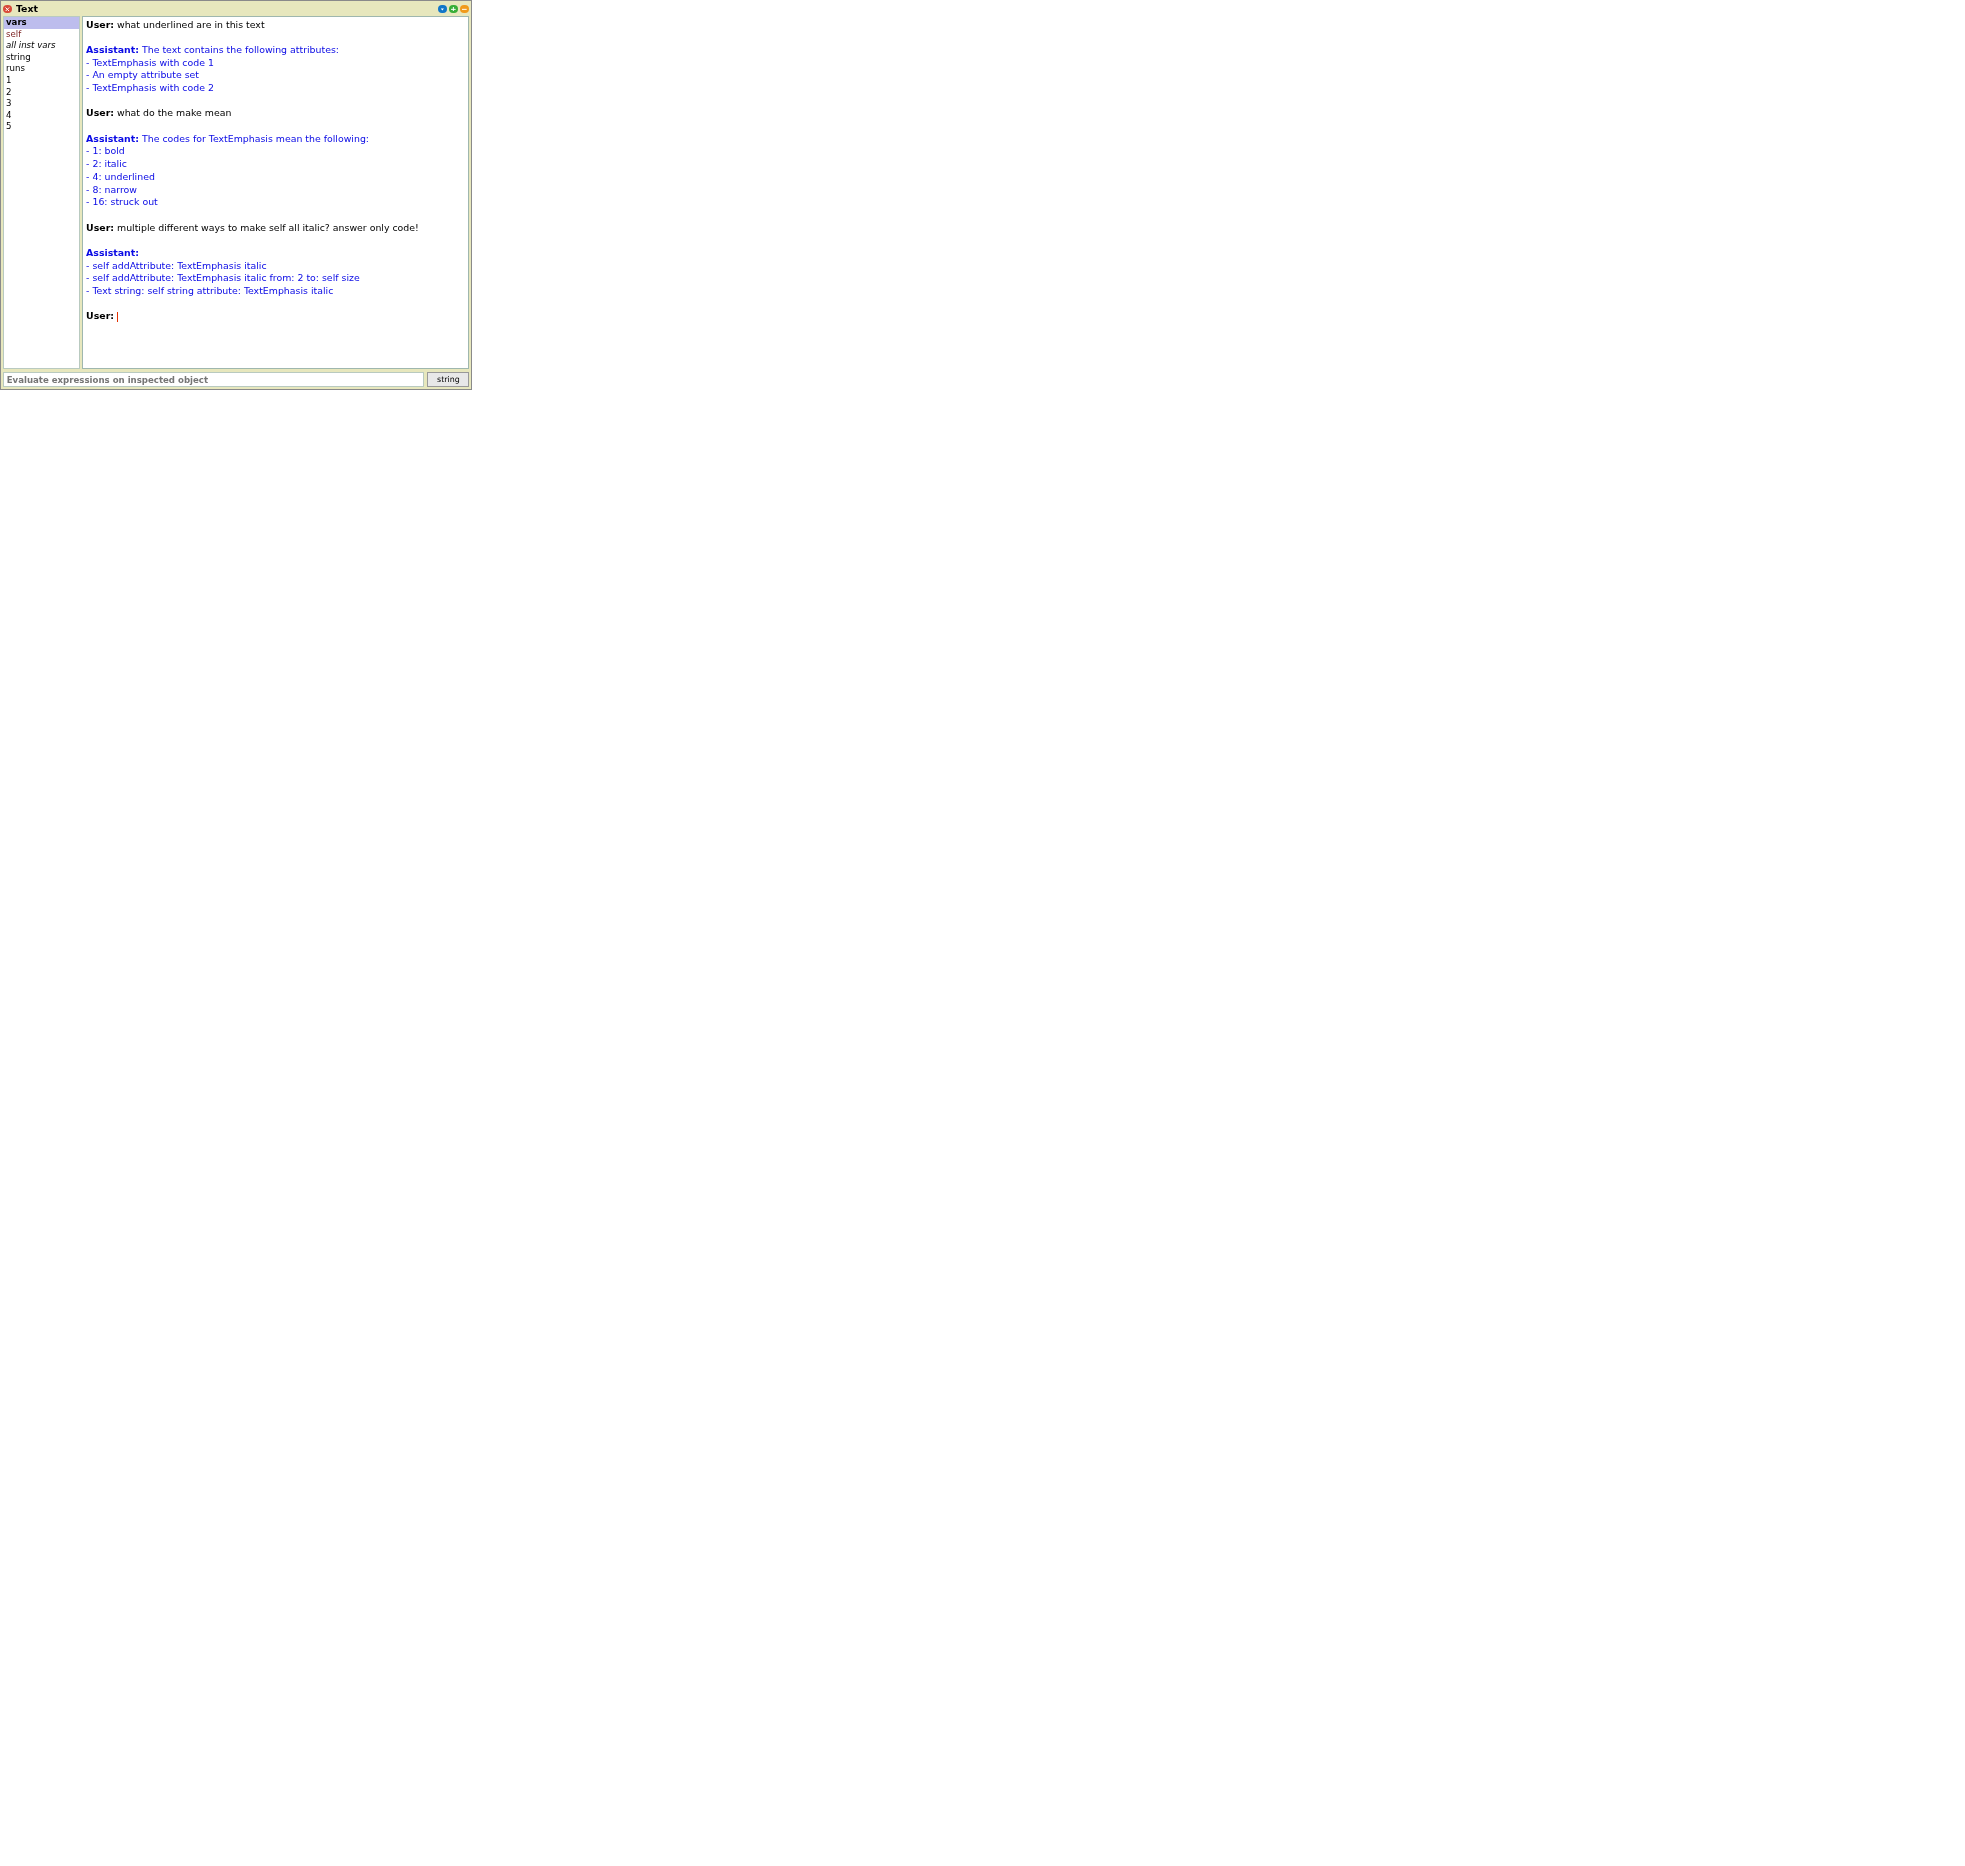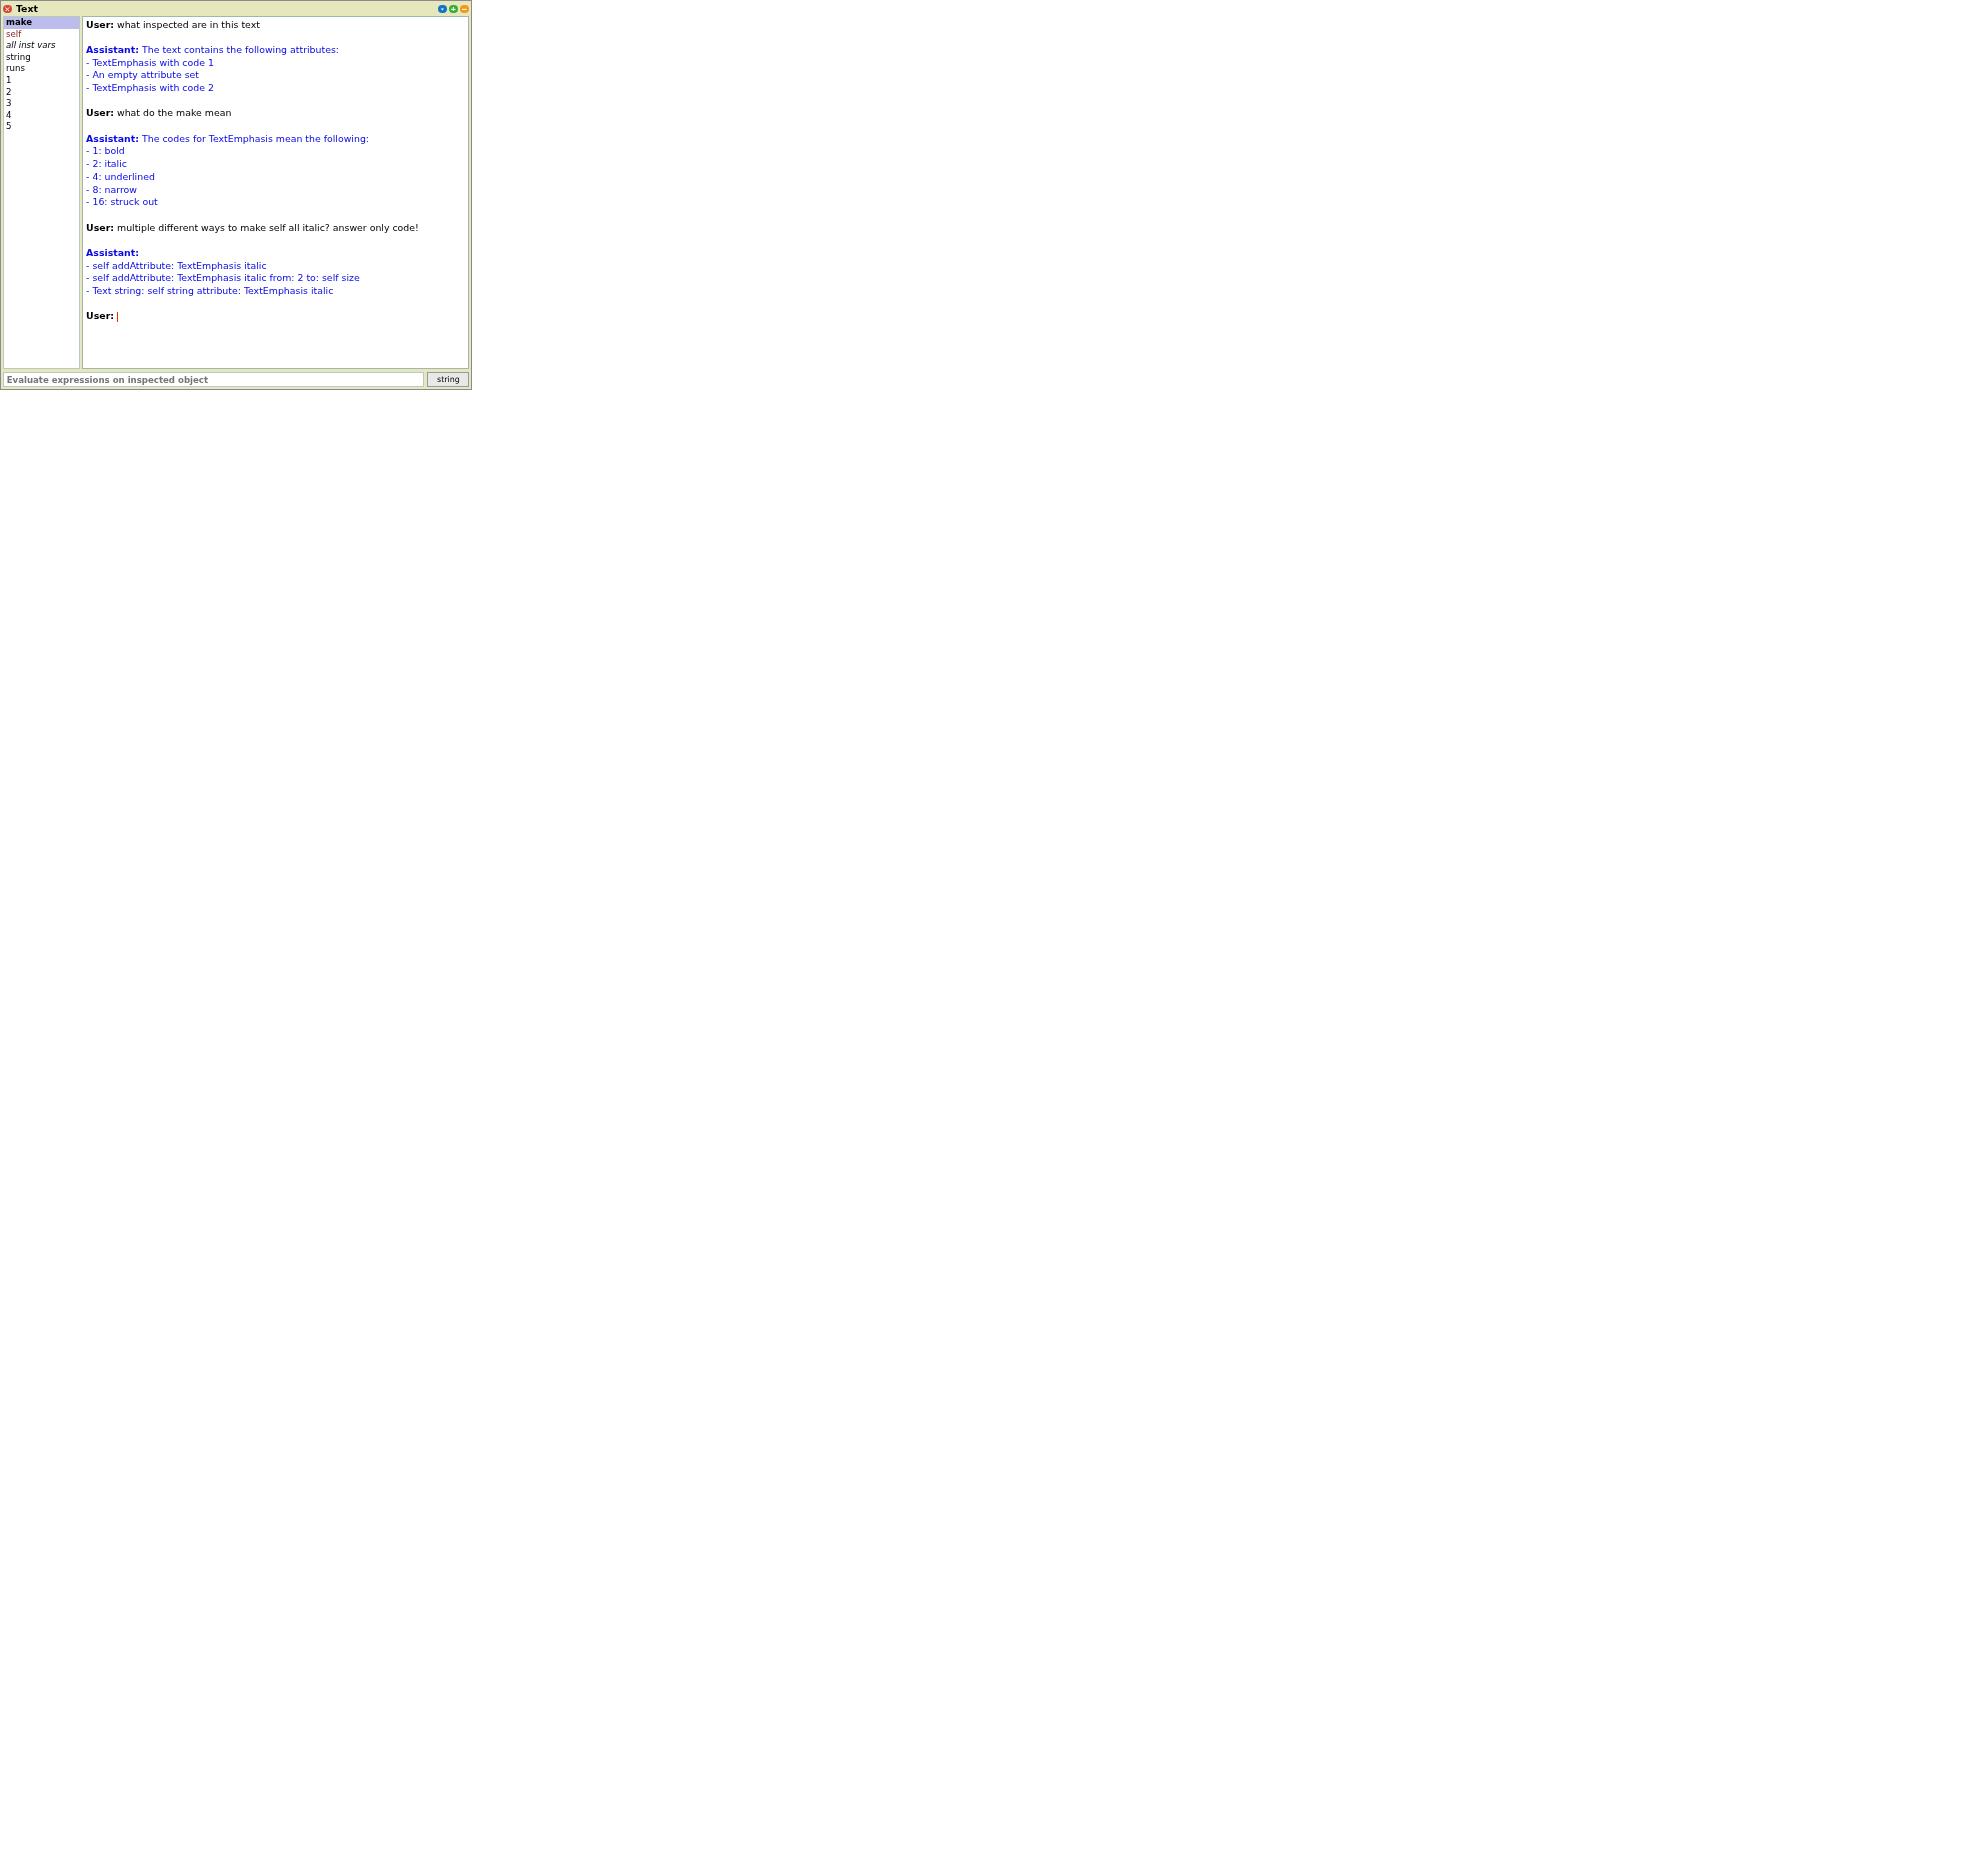--- a/index.html
+++ b/index.html
@@ -178,34 +178,34 @@
         <svg width="4.7" height="4.7" viewBox="0 0 12 12">
             <path d="M1 6 L11 6" stroke="#fff" stroke-width="2.5" stroke-linecap="round"></path>
           </svg>
       </span>
     </div>
   </div>
 
   <div class="content-row">
 
     <div class="sidebar" id="sidebar">
-        <div class="sidebar-item selected">make</div>
+        <div class="sidebar-item selected">vars</div>
         <div class="sidebar-item self">self</div>
         <div class="sidebar-item italic">all inst vars</div>
         <div class="sidebar-item">string</div>
         <div class="sidebar-item">runs</div>
         <div class="sidebar-item">1</div>
         <div class="sidebar-item">2</div>
         <div class="sidebar-item">3</div>
         <div class="sidebar-item">4</div>
         <div class="sidebar-item">5</div>
       </div>
 
     <div class="chat-pane" id="chat-pane">
-        <div class="msg"><span class="user-label">User:</span><span class="user-text"> what inspected are in this text</span></div>
+        <div class="msg"><span class="user-label">User:</span><span class="user-text"> what underlined are in this text</span></div>
         <div class="gap"></div>
         <div class="msg"><span class="assistant-label">Assistant:</span><span class="assistant-text"> The text contains the following attributes:
 - TextEmphasis with code 1
 - An empty attribute set
 - TextEmphasis with code 2</span></div>
         <div class="gap"></div>
         <div class="msg"><span class="user-label">User:</span><span class="user-text"> what do the make mean</span></div>
         <div class="gap"></div>
         <div class="msg"><span class="assistant-label">Assistant:</span><span class="assistant-text"> The codes for TextEmphasis mean the following:
 - 1: bold

